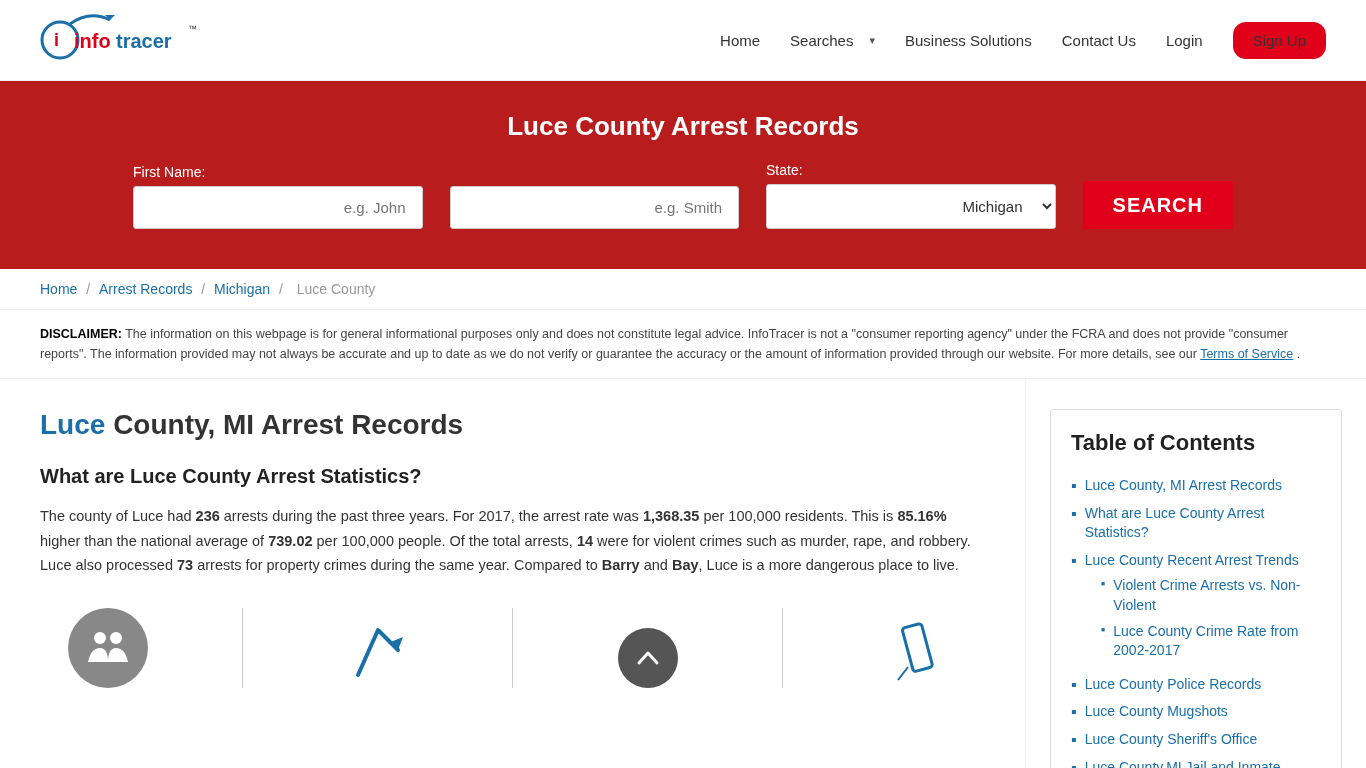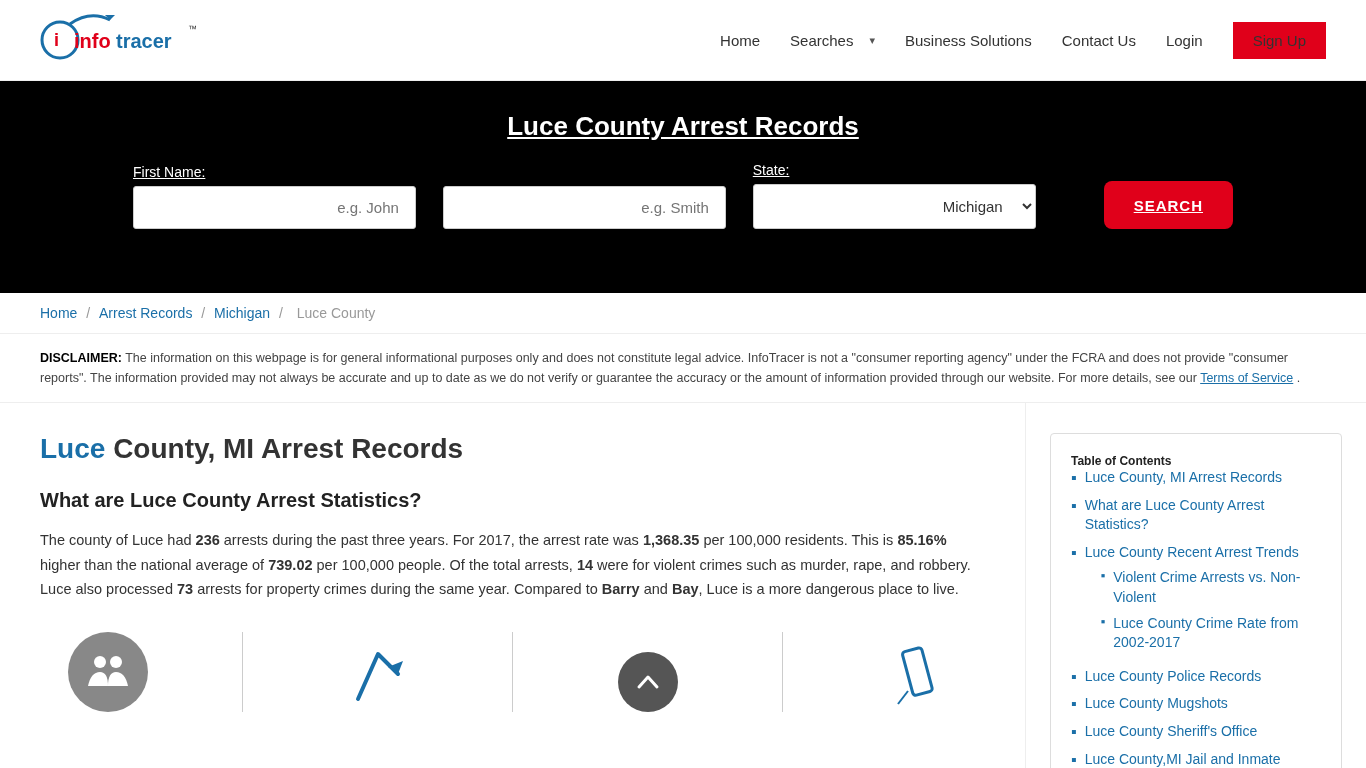--- a/index.html
+++ b/index.html
@@ -38,33 +38,32 @@
     .nav-btn-login {
       text-decoration: none;
       color: #333;
       font-size: 15px;
       font-weight: 500;
     }
     .nav-btn-signup {
       background: #e0001a;
       color: #fff;
       padding: 10px 20px;
-      border-radius: 0;
+      border-radius: 13px;
       text-decoration: none;
       font-weight: bold;
       font-size: 15px;
     }
 
     
     .hero {
-      background: #000000;
-      padding: 30px 40px 64px;
+      background: #b91c1c;
+      padding: 30px 40px 40px;
       text-align: center;
       color: #fff;
-      text-decoration: underline;
     }
     .hero h1 {
       font-size: 26px;
       font-weight: bold;
       margin-bottom: 20px;
       color: #fff;
     }
     .search-form {
       display: flex;
       align-items: flex-end;
@@ -95,28 +94,27 @@
     }
     .form-group.first-name { flex: 2; }
     .form-group.last-name { flex: 2; }
     .form-group.state { flex: 2; }
     .form-group select { color: #333; }
     .search-btn {
       background: #e0001a;
       color: #fff;
       border: none;
       padding: 13px 30px;
-      font-size: 15px;
-      font-weight: bold;
-      border-radius: 8px;
+      font-size: 20px;
+      font-weight: bold;
+      border-radius: 3px;
       cursor: pointer;
       letter-spacing: 1px;
       flex-shrink: 0;
       height: 48px;
-      margin-left: 41px;
     }
 
     
     .breadcrumb {
       padding: 12px 40px;
       font-size: 14px;
       color: #555;
       border-bottom: 1px solid #eee;
       background: #fff;
     }
@@ -211,23 +209,23 @@
       flex-shrink: 0;
       padding: 30px 24px;
     }
     .toc-box {
       border: 1px solid #ddd;
       border-radius: 4px;
       padding: 20px 20px;
       background: #fff;
     }
     .toc-box h3 {
-      font-size: 12px;
-      font-weight: bold;
-      margin-bottom: 0;
+      font-size: 22px;
+      font-weight: bold;
+      margin-bottom: 20px;
       color: #222;
     }
     .toc-list {
       list-style: none;
       padding: 0;
     }
     .toc-list > li {
       margin-bottom: 8px;
       display: flex;
       align-items: flex-start;

